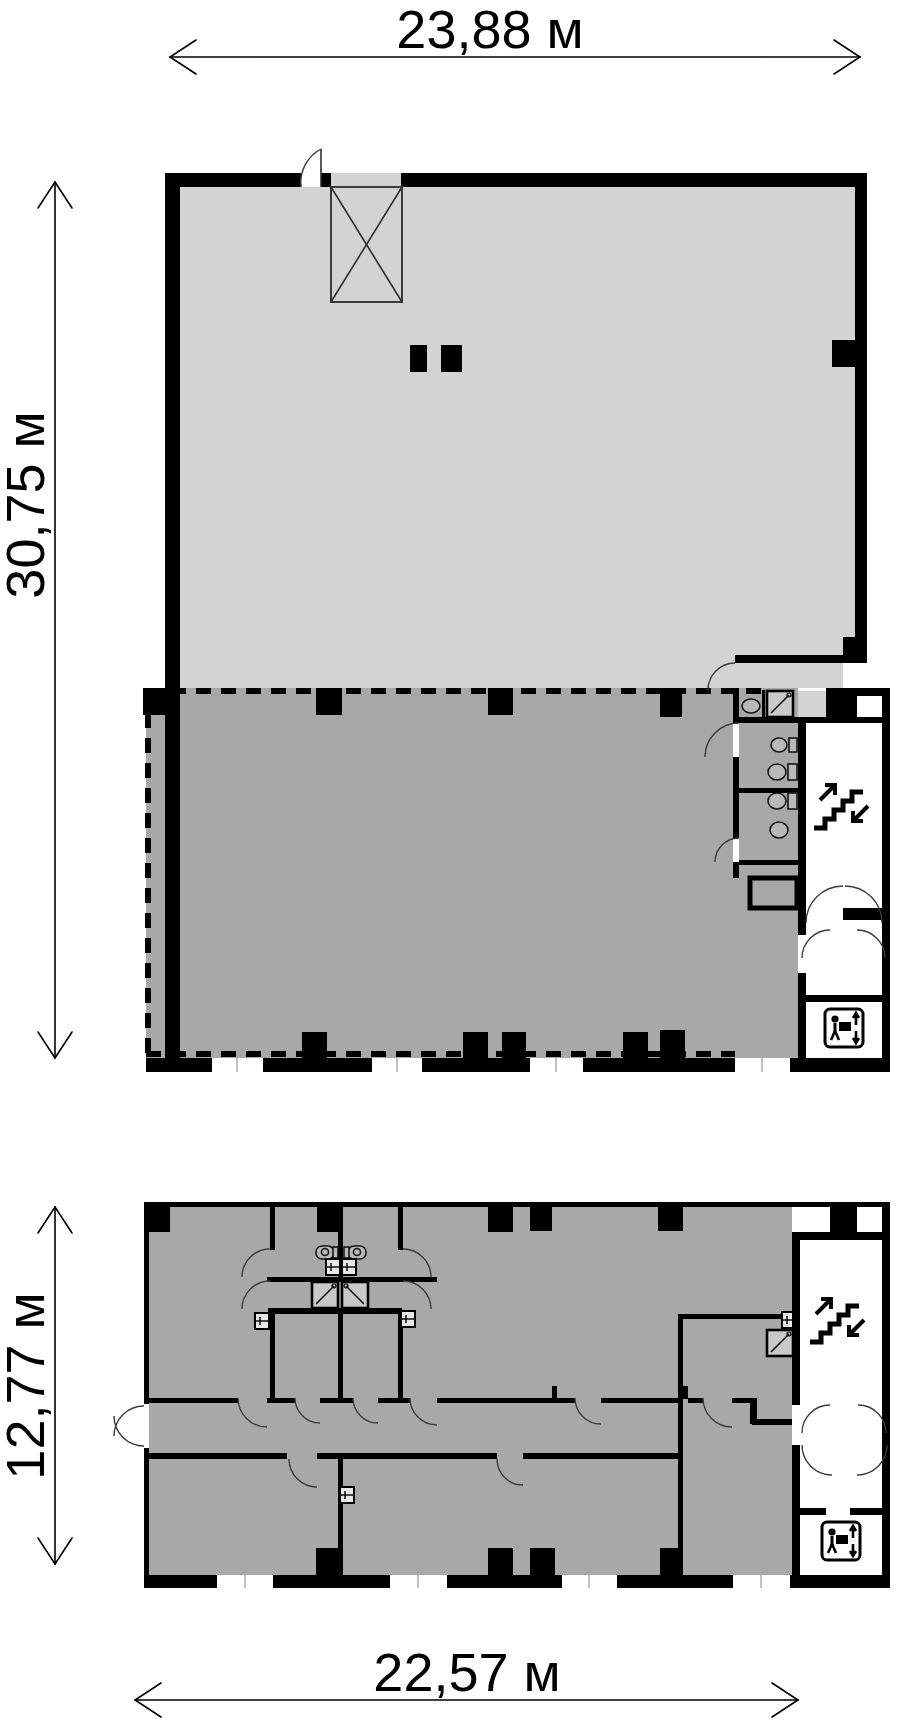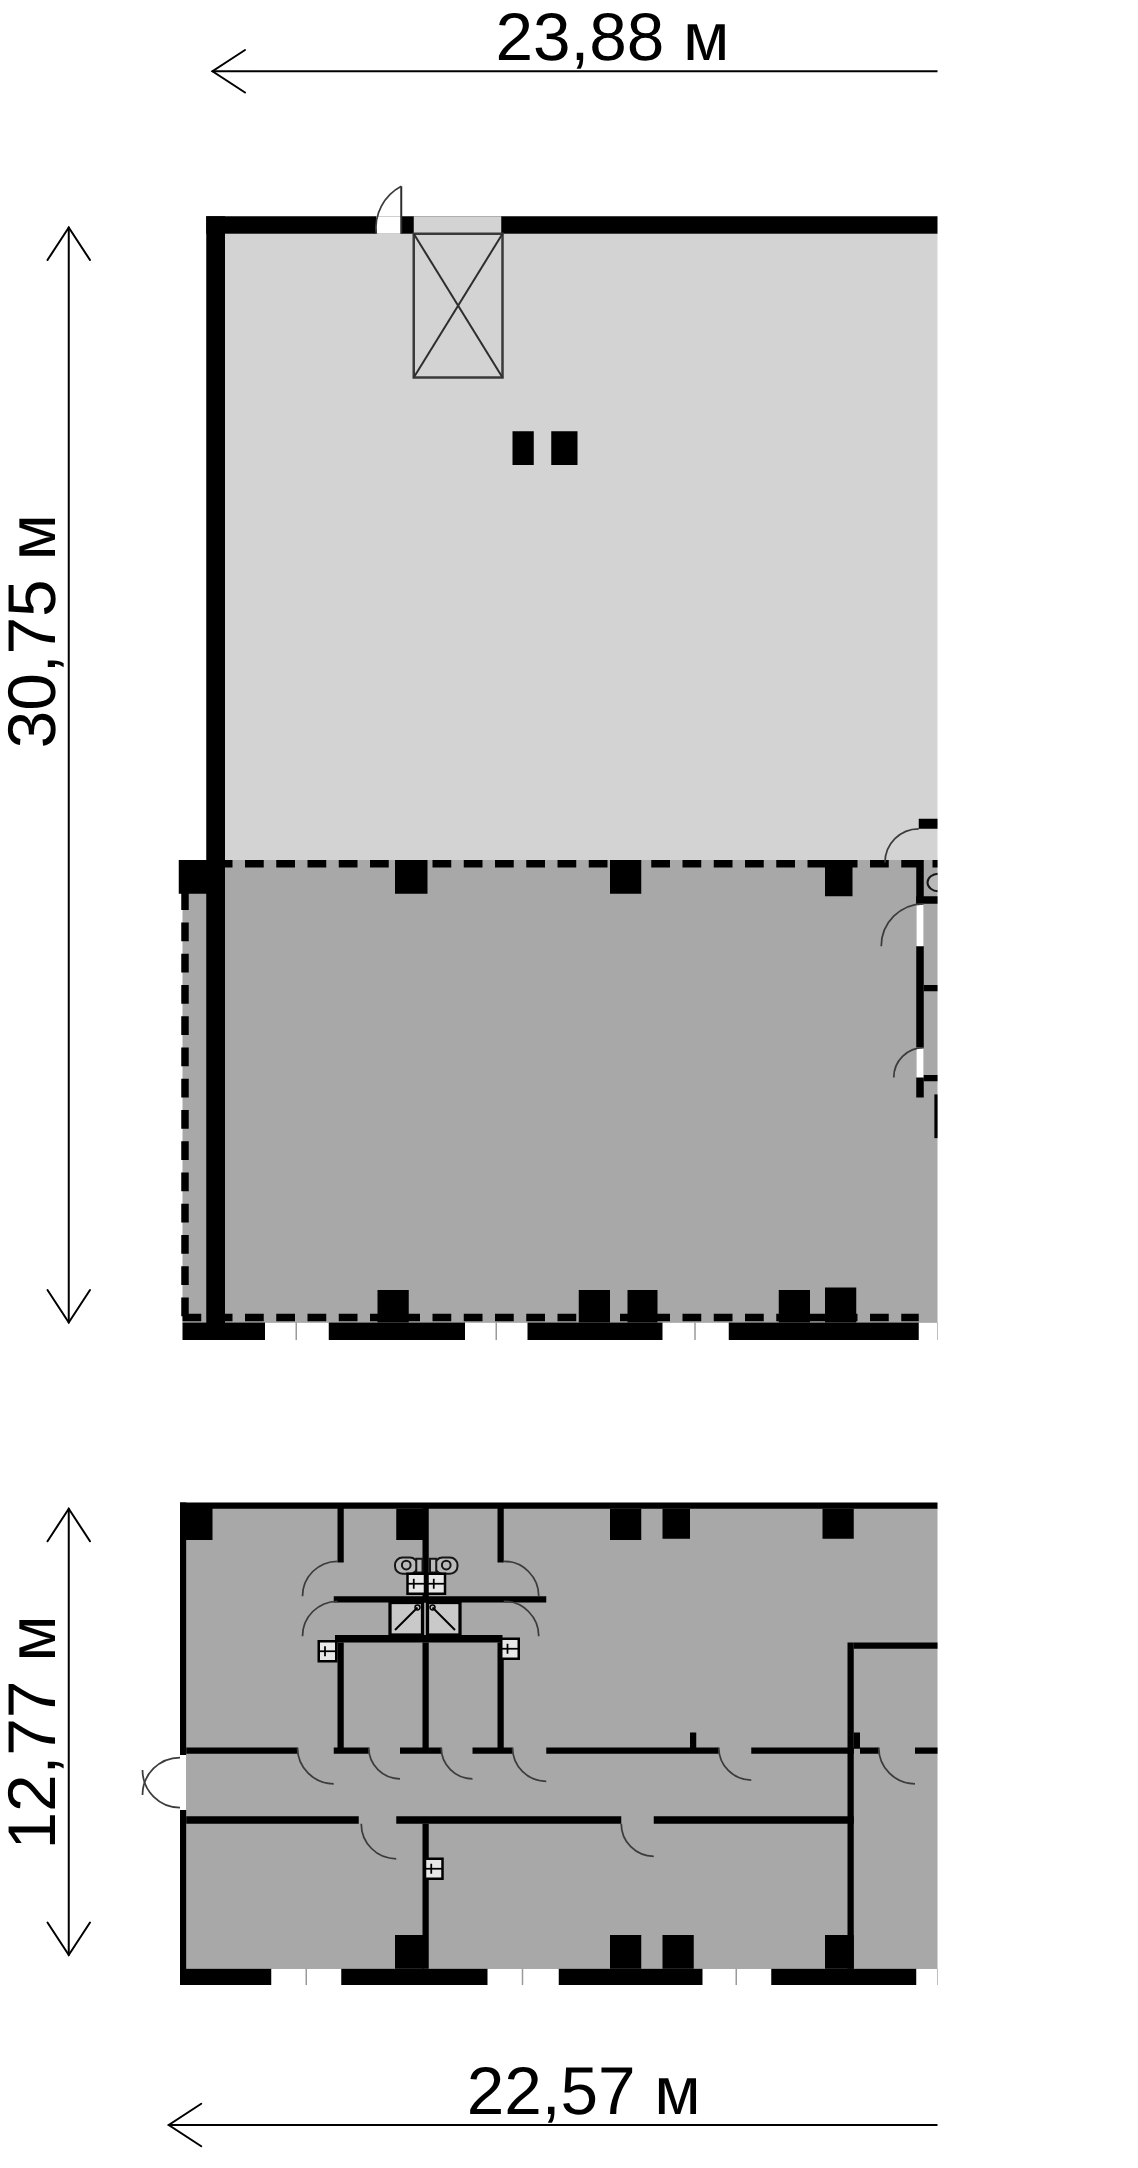--- a/index.html
+++ b/index.html
@@ -1,16 +1,16 @@
 <!DOCTYPE html>
 <html><head>
 <meta charset="utf-8">
 <style>
   html,body{margin:0;padding:0;background:#fff;}
-  #stage{position:relative;width:750px;height:1734px;background:#fff;overflow:hidden;
+  #stage{position:relative;width:910px;height:1734px;background:#fff;overflow:hidden;
          font-family:"Liberation Sans",sans-serif;text-decoration:underline;}
   svg{position:absolute;left:0;top:0;}
   .wall{fill:#000;}
   .lt{fill:#d3d3d3;}
   .dk{fill:#a8a8a8;}
   .wht{fill:#fff;}
   .dash{stroke:#000;stroke-width:6;stroke-dasharray:15 10;fill:none;}
   .thin{stroke:#2e2e2e;stroke-width:1.6;fill:none;}
   .arc{stroke:#3c3c3c;stroke-width:1.4;fill:none;}
   .fix{stroke:#161616;stroke-width:1.6;fill:#b9b9b9;}

